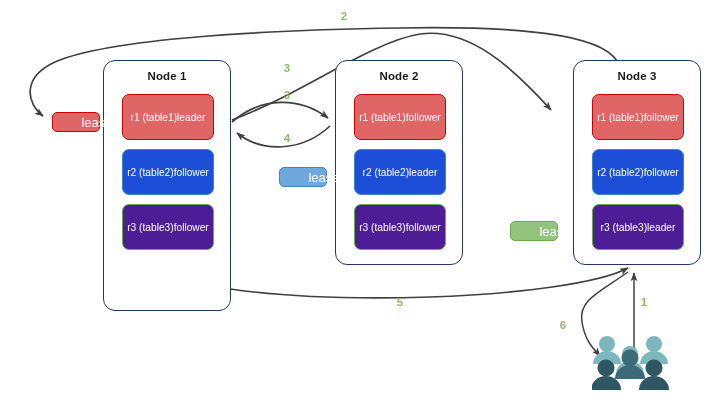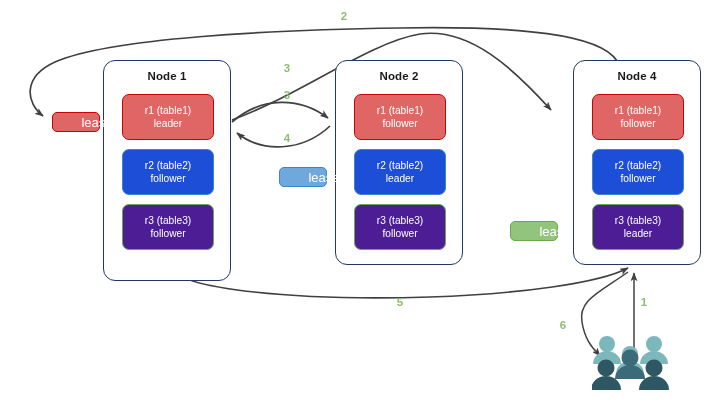--- a/index.html
+++ b/index.html
@@ -45,21 +45,21 @@
   }
   .replica {
     position: absolute;
     box-sizing: border-box;
     border-radius: 7px;
     color: #ffffff;
     font-size: 10.2px;
     line-height: 13px;
     text-align: center;
     display: flex;
-    flex-direction: column;
+    flex-direction: row;
     align-items: center;
     justify-content: center;
     padding: 2px 0;
   }
   .replica .ln { display: block; }
   .rep-red   { background: #e06666; border: 1.3px solid #cc0000; }
   .rep-blue  { background: #1d4ed8; border: 1.3px solid #3d85c6; }
   .rep-green { background: #4c1d95; border: 1.3px solid #6aa84f; }
   .lease {
     position: absolute;
@@ -108,21 +108,21 @@
 
     <path d="M 330,126 C 302,152 262,153 237,133" fill="none" stroke="#404040" stroke-width="1.7" marker-end="url(#ah)"></path>
 
     <path d="M 168,266 C 178,290 300,301 430,297 C 520,294 600,283 628,268" fill="none" stroke="#404040" stroke-width="1.7" marker-end="url(#ah)"></path>
 
     <path d="M 634,352 L 634,273" fill="none" stroke="#404040" stroke-width="1.5" marker-end="url(#ah)"></path>
 
     <path d="M 628,272 C 600,292 578,300 582,322 C 585,342 595,350 600,356" fill="none" stroke="#404040" stroke-width="1.5" marker-end="url(#ah)"></path>
   </svg>
 
-  <div class="node-box" style="left:103px; top:60px; width:128px; height:221px;">
+  <div class="node-box" style="left:103px; top:60px; width:128px; height:251px;">
     <div class="node-title">Node 1</div>
 
     <div class="replica rep-red" style="left:18px; top:33px; width:92px; height:46px;">
       <span class="ln">r1 (table1)</span>
       <span class="ln">leader</span>
     </div>
 
     <div class="replica rep-blue" style="left:18px; top:88px; width:92px; height:46px;">
       <span class="ln">r2 (table2)</span>
       <span class="ln">follower</span>
@@ -147,21 +147,21 @@
       <span class="ln">leader</span>
     </div>
 
     <div class="replica rep-green" style="left:18px; top:143px; width:92px; height:46px;">
       <span class="ln">r3 (table3)</span>
       <span class="ln">follower</span>
     </div>
   </div>
 
   <div class="node-box" style="left:573px; top:60px; width:128px; height:205px;">
-    <div class="node-title">Node 4</div>
+    <div class="node-title">Node 3</div>
 
     <div class="replica rep-red" style="left:18px; top:33px; width:92px; height:46px;">
       <span class="ln">r1 (table1)</span>
       <span class="ln">follower</span>
     </div>
 
     <div class="replica rep-blue" style="left:18px; top:88px; width:92px; height:46px;">
       <span class="ln">r2 (table2)</span>
       <span class="ln">follower</span>
     </div>

